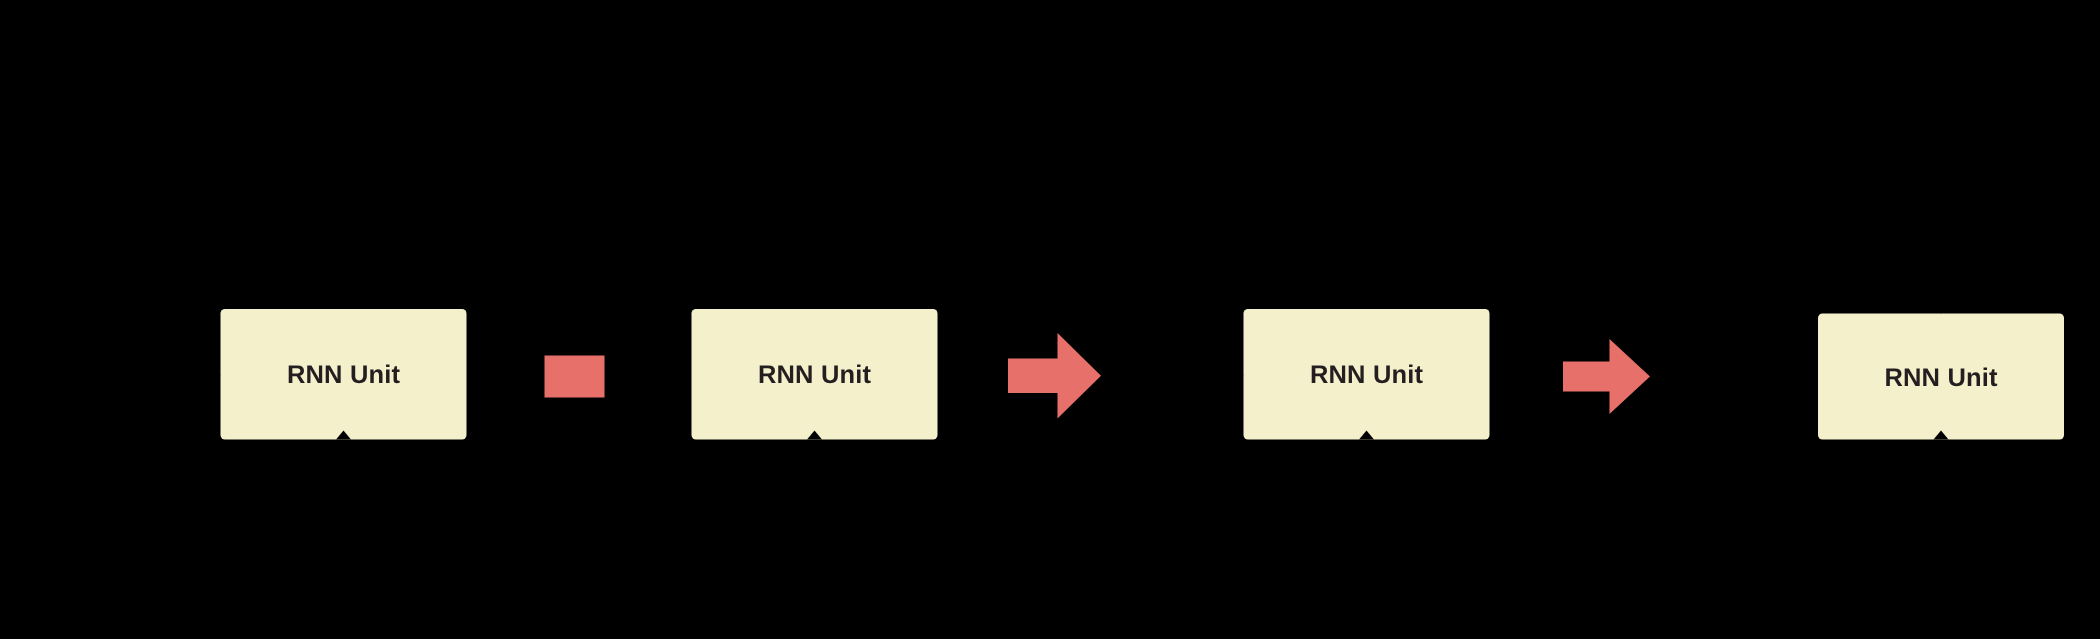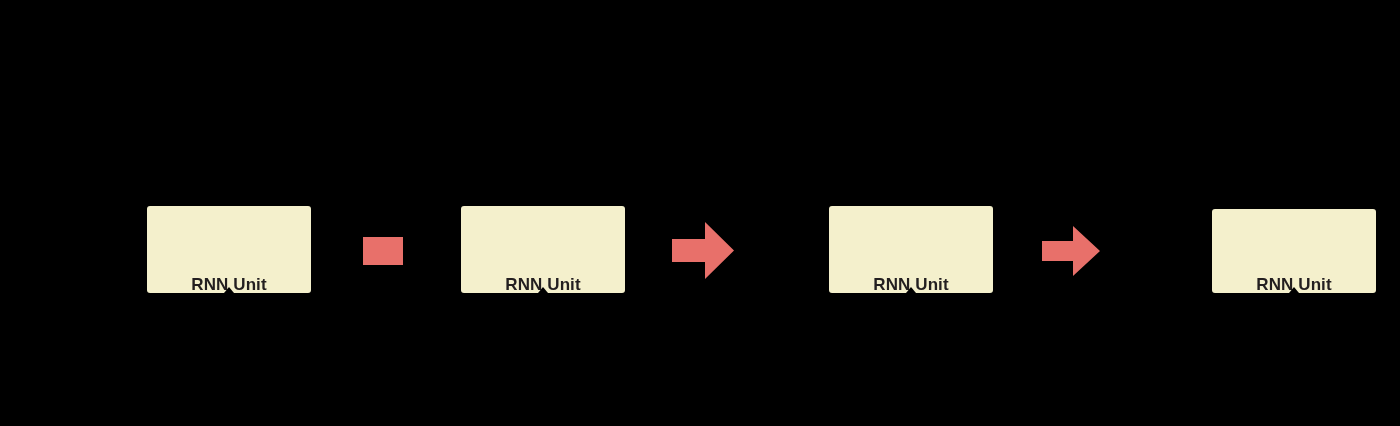--- a/index.html
+++ b/index.html
@@ -14,21 +14,21 @@
     height: 426px;
     background: #000000;
     overflow: hidden;
     font-family: "Liberation Sans", "DejaVu Sans", sans-serif;
   }
   .rnn-box {
     position: absolute;
     background: #F4F0CC;
     border-radius: 3px;
     display: flex;
-    align-items: flex-end;
+    align-items: center;
     justify-content: center;
     box-sizing: border-box;
   }
   .rnn-box-label {
     font-size: 17px;
     font-weight: bold;
     color: #231F20;
     letter-spacing: 0.1px;
     line-height: 1;
     user-select: none;

